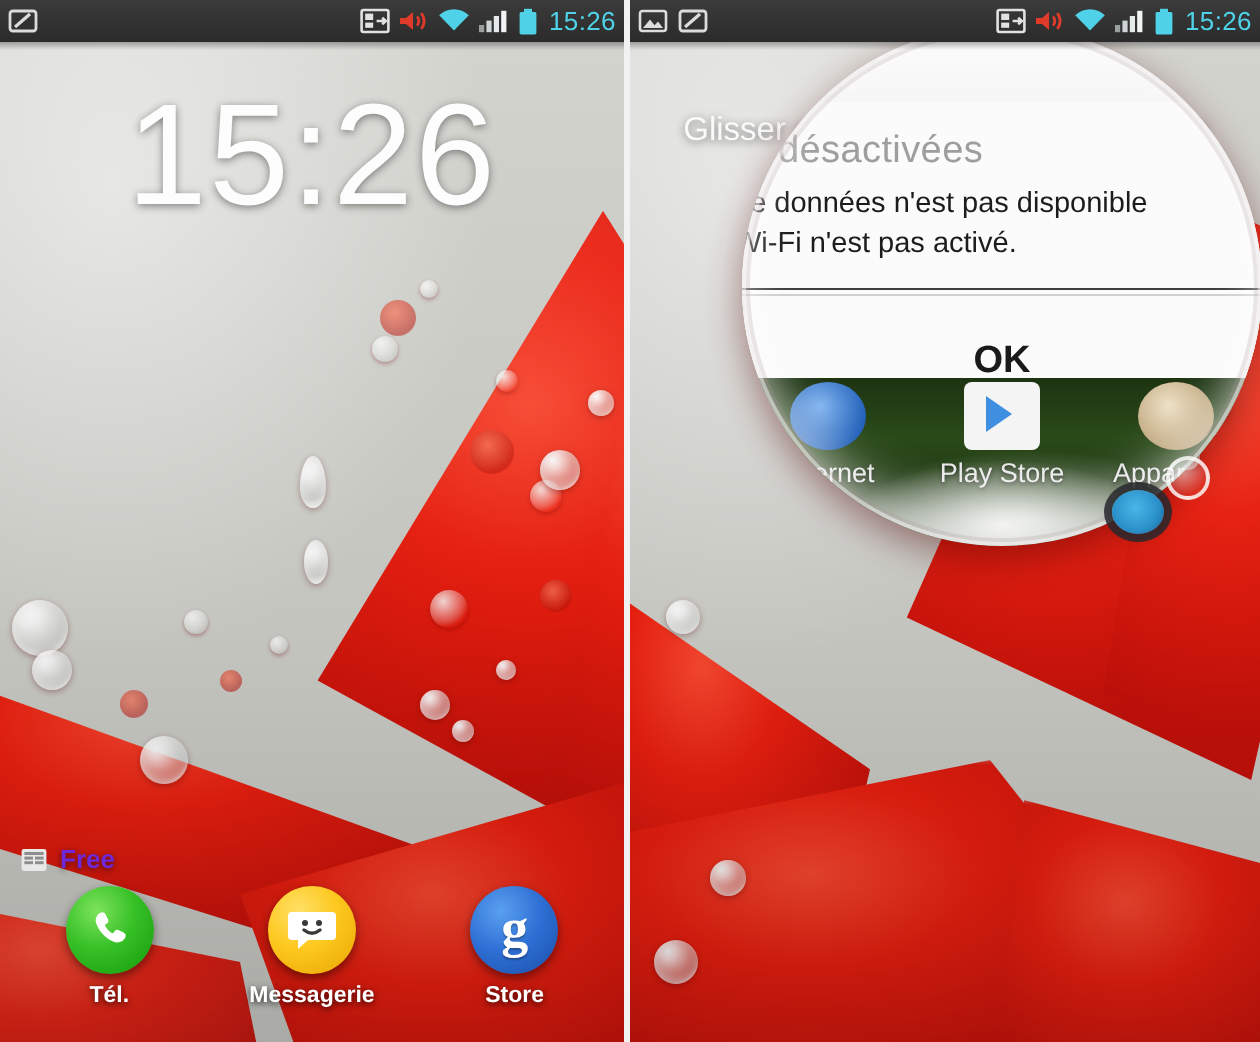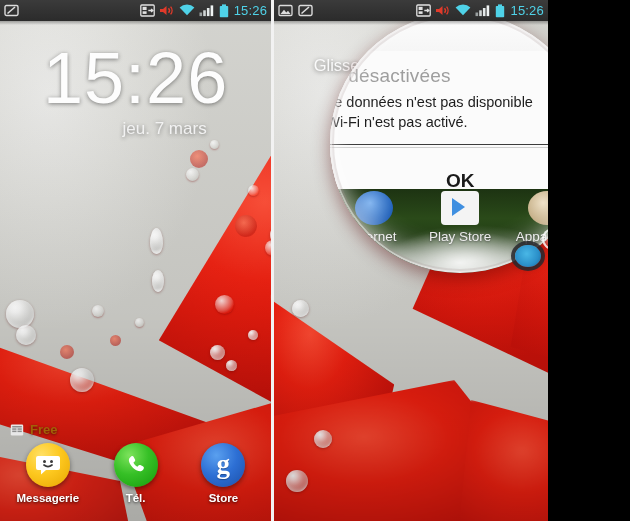--- a/index.html
+++ b/index.html
@@ -1,19 +1,19 @@
 <!DOCTYPE html>
 <html><head>
 <meta charset="utf-8">
 <style>
   * { margin:0; padding:0; box-sizing:border-box; }
   html,body { width:630px; height:521px; overflow:hidden; background:#000;
     font-family:"Liberation Sans", sans-serif; }
 
-  .screens { position:relative; width:548px; height:521px; display:flex; background:#fff; }
+  .screens { position:relative; width:630px; height:521px; display:flex; background:#fff; }
   .panel { position:relative; width:315px; height:521px; overflow:hidden; }
   .panel.left { width:312px; }
   .divider { width:3px; height:521px; background:#f2f2f2; flex:0 0 3px; }
 
   
   .wall { position:absolute; inset:0; overflow:hidden;
     background:
       radial-gradient(ellipse 60% 45% at 18% 18%, #e9e9e7 0%, #dededa 45%, #cfcfca 100%),
       linear-gradient(150deg,#e6e6e3 0%,#d6d6d2 45%,#c9c9c3 100%);
   }
@@ -71,21 +71,21 @@
   .datetext { font-size:17px; color:#f2f2f2; margin-top:6px; padding-left:58px; font-weight:400; }
 
   
   .hint { position:absolute; left:8px; right:8px; top:55px; z-index:20;
      text-align:center; color:#fafafa; font-size:16.5px; line-height:1.28;
      text-shadow:0 1px 4px rgba(0,0,0,.5); }
 
   
   .carrier { position:absolute; left:10px; bottom:84px; z-index:20;
      display:flex; align-items:center; gap:6px;
-     color:#a16207; font-size:13px; font-weight:bold;
+     color:#6d28d9; font-size:13px; font-weight:bold;
      text-shadow:0 1px 3px rgba(0,0,0,.55); }
 
   
   .dock { position:absolute; left:0; right:0; bottom:4px; height:74px; z-index:20;
      display:flex; align-items:flex-start; justify-content:space-around; padding:0 4px; }
   .dock-item { width:74px; display:flex; flex-direction:column; align-items:center; }
   .dock-icon { width:44px; height:44px; border-radius:50%; position:relative;
      box-shadow:0 2px 5px rgba(0,0,0,.45); display:flex; align-items:center; justify-content:center; }
   .dock-label { margin-top:5px; font-size:11.5px; color:#fff; font-weight:bold;
      text-shadow:0 1px 3px rgba(0,0,0,.75); white-space:nowrap; }
@@ -226,58 +226,57 @@
             <rect x="0.8" y="2" width="8.4" height="11.2" rx="0.8" fill="#4fd2e8"></rect>
           </svg>
         </span>
         <span class="sb-clock">15:26</span>
       </div>
     </div>
     <div class="sb-shadow"></div>
 
     <div class="clockwrap">
       <div class="bigclock">15:26</div>
-      <div class="datetext">jeu. 7 mars</div>
     </div>
 
     <div class="carrier">
       <span>
         <svg class="ic" width="14" height="14" viewBox="0 0 14 14">
           <rect x="0.8" y="1.5" width="12.4" height="11" rx="1.2" fill="#e8e8e8"></rect>
           <g fill="#8e8e8e">
             <rect x="2.2" y="3" width="9.6" height="1.5"></rect>
             <rect x="2.2" y="5.3" width="4.3" height="1.5"></rect>
             <rect x="7.5" y="5.3" width="4.3" height="1.5"></rect>
             <rect x="2.2" y="7.6" width="4.3" height="1.5"></rect>
             <rect x="7.5" y="7.6" width="4.3" height="1.5"></rect>
           </g>
         </svg>
       </span>
       <span>Free</span>
     </div>
 
     <div class="dock">
       <div class="dock-item">
+        <div class="dock-icon ic-phone">
+          <svg class="ic" width="24" height="24" viewBox="0 0 24 24">
+            <path d="M7.2 3.4 c1.1-.6 2.1-.2 2.6 .8 l1.2 2.4 c.4 .9 .2 1.7-.6 2.2 l-1 .7 c.6 1.6 2.4 3.5 4 4.2 l.8-1 c.6-.8 1.4-1 2.2-.6 l2.4 1.2 c1 .5 1.4 1.5 .8 2.6 -1 1.8-3 2.7-5 2.2 C10.5 17 6.2 12.8 5 8.3 4.5 6.3 5.4 4.4 7.2 3.4 z" fill="#fff"></path>
+          </svg>
+        </div>
+        <div class="dock-label">Tél.</div>
+      </div>
+      <div class="dock-item">
         <div class="dock-icon ic-msg">
           <svg class="ic" width="28" height="26" viewBox="0 0 28 26">
             <path d="M4 4 h20 a2 2 0 0 1 2 2 v10 a2 2 0 0 1 -2 2 H12 l-5 4.5 V18 H4 a2 2 0 0 1 -2-2 V6 a2 2 0 0 1 2-2 z" fill="#fff"></path>
             <circle cx="10.5" cy="9.5" r="1.5" fill="#3a3a3a"></circle>
             <circle cx="17.5" cy="9.5" r="1.5" fill="#3a3a3a"></circle>
             <path d="M10 13 q4 3.2 8 0" fill="none" stroke="#3a3a3a" stroke-width="1.7" stroke-linecap="round"></path>
           </svg>
         </div>
         <div class="dock-label">Messagerie</div>
-      </div>
-      <div class="dock-item">
-        <div class="dock-icon ic-phone">
-          <svg class="ic" width="24" height="24" viewBox="0 0 24 24">
-            <path d="M7.2 3.4 c1.1-.6 2.1-.2 2.6 .8 l1.2 2.4 c.4 .9 .2 1.7-.6 2.2 l-1 .7 c.6 1.6 2.4 3.5 4 4.2 l.8-1 c.6-.8 1.4-1 2.2-.6 l2.4 1.2 c1 .5 1.4 1.5 .8 2.6 -1 1.8-3 2.7-5 2.2 C10.5 17 6.2 12.8 5 8.3 4.5 6.3 5.4 4.4 7.2 3.4 z" fill="#fff"></path>
-          </svg>
-        </div>
-        <div class="dock-label">Tél.</div>
       </div>
       <div class="dock-item">
         <div class="dock-icon ic-goog">
           <span class="goog-g">g</span>
         </div>
         <div class="dock-label">Store</div>
       </div>
     </div>
   </div>
 

